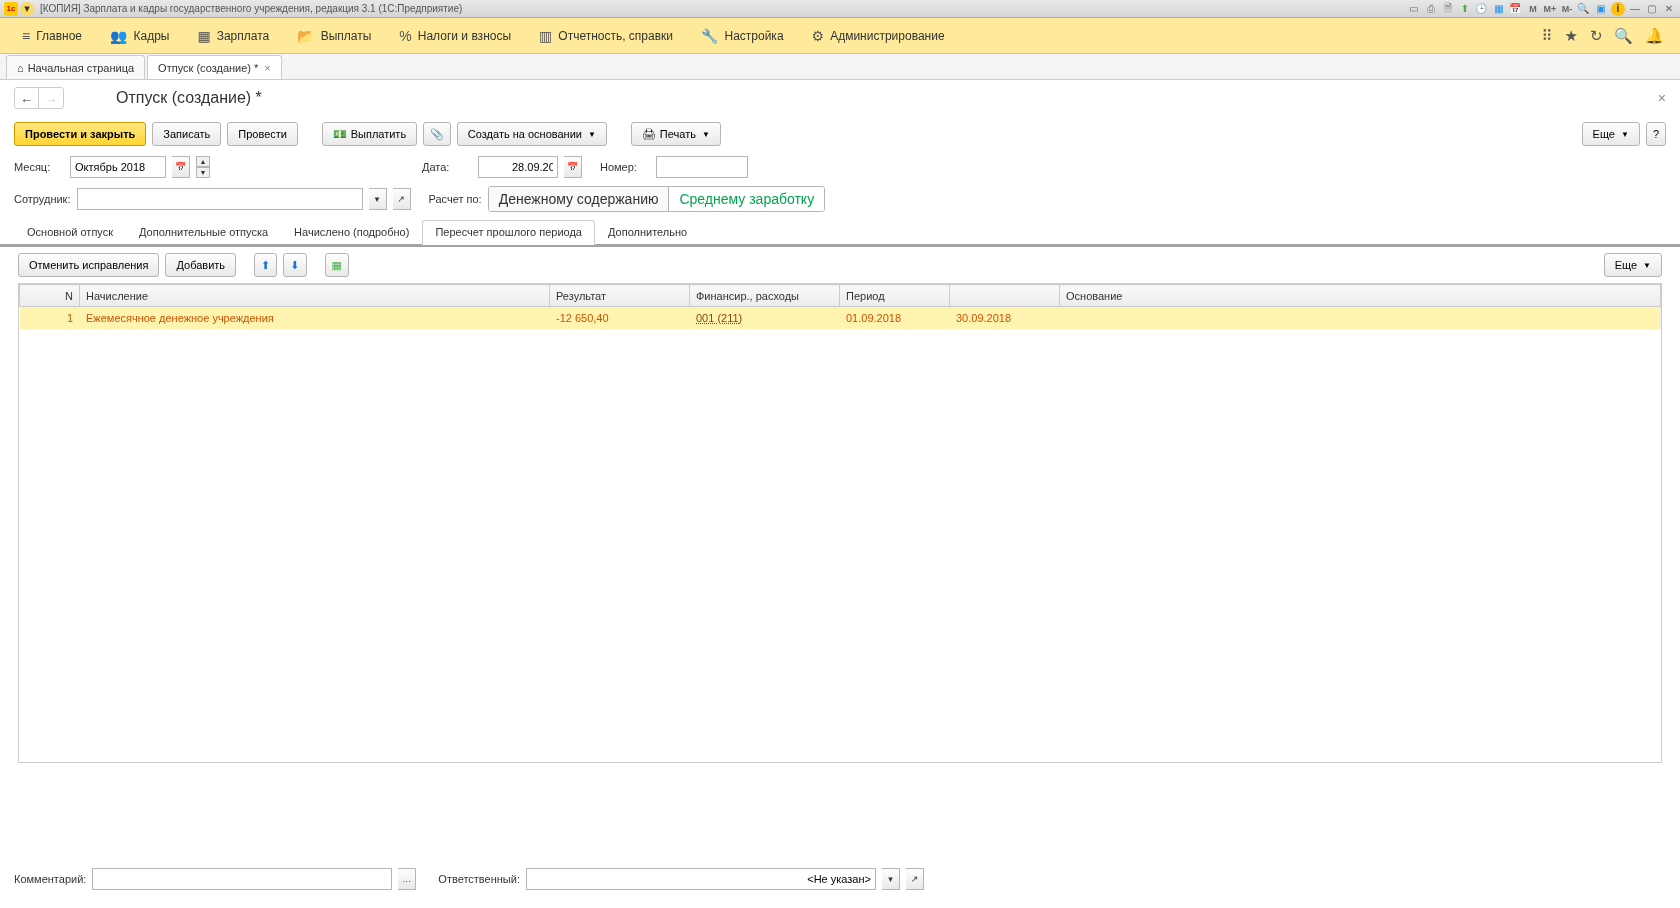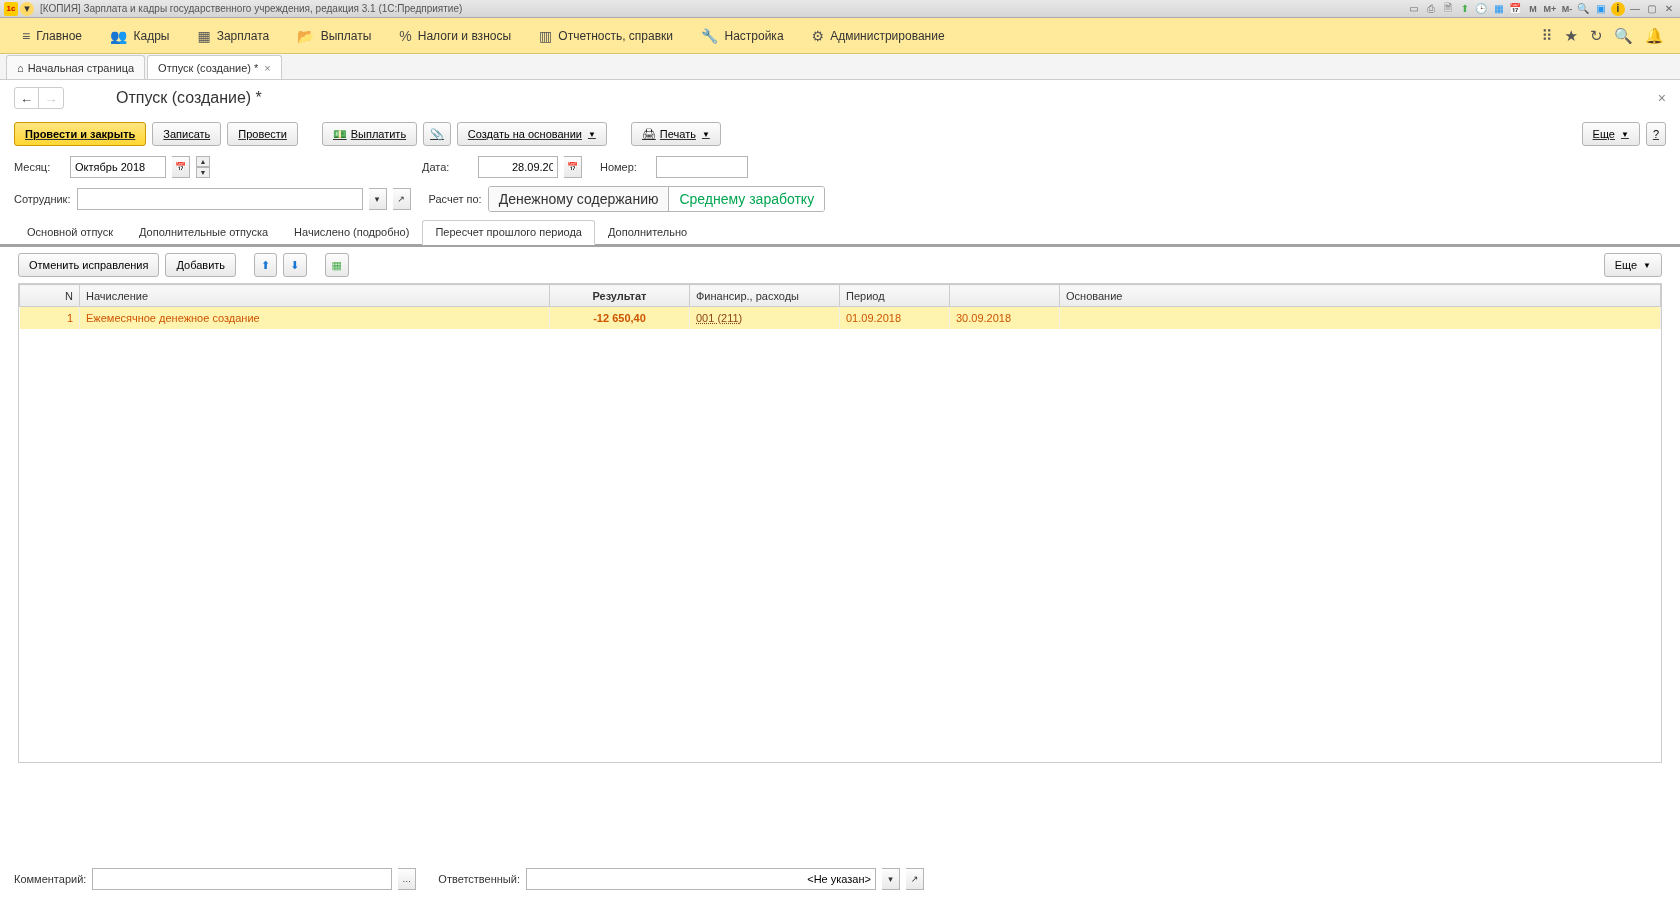--- a/index.html
+++ b/index.html
@@ -32,21 +32,21 @@
 
 
 .page-header { height: 36px; display: flex; align-items: center; padding: 0 14px; }
 .nav-btns { display: flex; border: 1px solid #ccc; border-radius: 3px; }
 .nav-btn { width: 24px; height: 20px; display: flex; align-items: center; justify-content: center; cursor: pointer; font-size: 13px; }
 .nav-btn:first-child { border-right: 1px solid #ccc; }
 .page-title { font-size: 16px; margin-left: 52px; }
 .page-header .close-page { margin-left: auto; font-size: 14px; color: #888; cursor: pointer; }
 
 
-.toolbar { padding: 6px 14px; display: flex; align-items: center; gap: 6px; text-decoration: underline; }
+.toolbar { padding: 6px 14px; display: flex; align-items: center; gap: 6px; }
 .btn { height: 24px; padding: 0 10px; border: 1px solid #b5b5b5; background: linear-gradient(#fdfdfd,#e9e9e9); border-radius: 3px; cursor: pointer; font-size: 11px; display: flex; align-items: center; gap: 4px; }
 .btn.primary { background: linear-gradient(#ffe680,#ffd633); border-color: #cc9900; font-weight: bold; }
 .btn .drop { font-size: 8px; margin-left: 2px; }
 .btn.icon-only { padding: 0 6px; }
 .toolbar .right-group { margin-left: auto; display: flex; gap: 6px; }
 
 
 .form-row { padding: 4px 14px; display: flex; align-items: center; gap: 6px; font-size: 11px; }
 .form-label { min-width: 50px; }
 .input { height: 22px; border: 1px solid #b5b5b5; padding: 0 4px; font-size: 11px; background: #fff; }
@@ -72,21 +72,21 @@
 .sub-toolbar .right-group { margin-left: auto; }
 
 
 .table-wrap { margin: 0 18px; border: 1px solid #ccc; height: 480px; overflow: auto; background: #fff; }
 .tbl { width: 100%; border-collapse: collapse; font-size: 11px; }
 .tbl th { background: linear-gradient(#f9f9f9,#ececec); border: 1px solid #ccc; padding: 4px 6px; text-align: left; font-weight: normal; height: 22px; }
 .tbl td { border-right: 1px solid #eee; padding: 4px 6px; height: 22px; }
 .tbl tr.selected td { background: #fff3b0; color: #cc5500; }
 .tbl .col-n { width: 60px; text-align: right; }
 .tbl .col-name { width: 470px; }
-.tbl .col-result { width: 140px; text-align: center; font-weight: bold; }
+.tbl .col-result { width: 140px; text-align: left; }
 .tbl .col-fin { width: 150px; }
 .tbl .col-period1 { width: 110px; }
 .tbl .col-period2 { width: 110px; }
 .tbl .link-fin { color: #8b4513; text-decoration: underline dotted; }
 
 
 .footer { position: fixed; bottom: 0; left: 0; right: 0; padding: 10px 14px 18px; display: flex; align-items: center; gap: 6px; background: #fff; }
 .footer .input.comment { width: 300px; }
 .footer .input.resp { width: 350px; text-align: right; }
 </style>
@@ -274,21 +274,21 @@
         <th class="col-result">Результат</th>
         <th class="col-fin">Финансир., расходы</th>
         <th class="col-period1">Период</th>
         <th class="col-period2"></th>
         <th>Основание</th>
       </tr>
     </thead>
     <tbody>
       <tr class="selected">
         <td class="col-n">1</td>
-        <td class="col-name">Ежемесячное денежное создание</td>
+        <td class="col-name">Ежемесячное денежное учреждения</td>
         <td class="col-result">-12 650,40</td>
         <td class="col-fin"><span class="link-fin">001 (211)</span></td>
         <td class="col-period1">01.09.2018</td>
         <td class="col-period2">30.09.2018</td>
         <td></td>
       </tr>
     </tbody>
   </table>
 </div>
 

